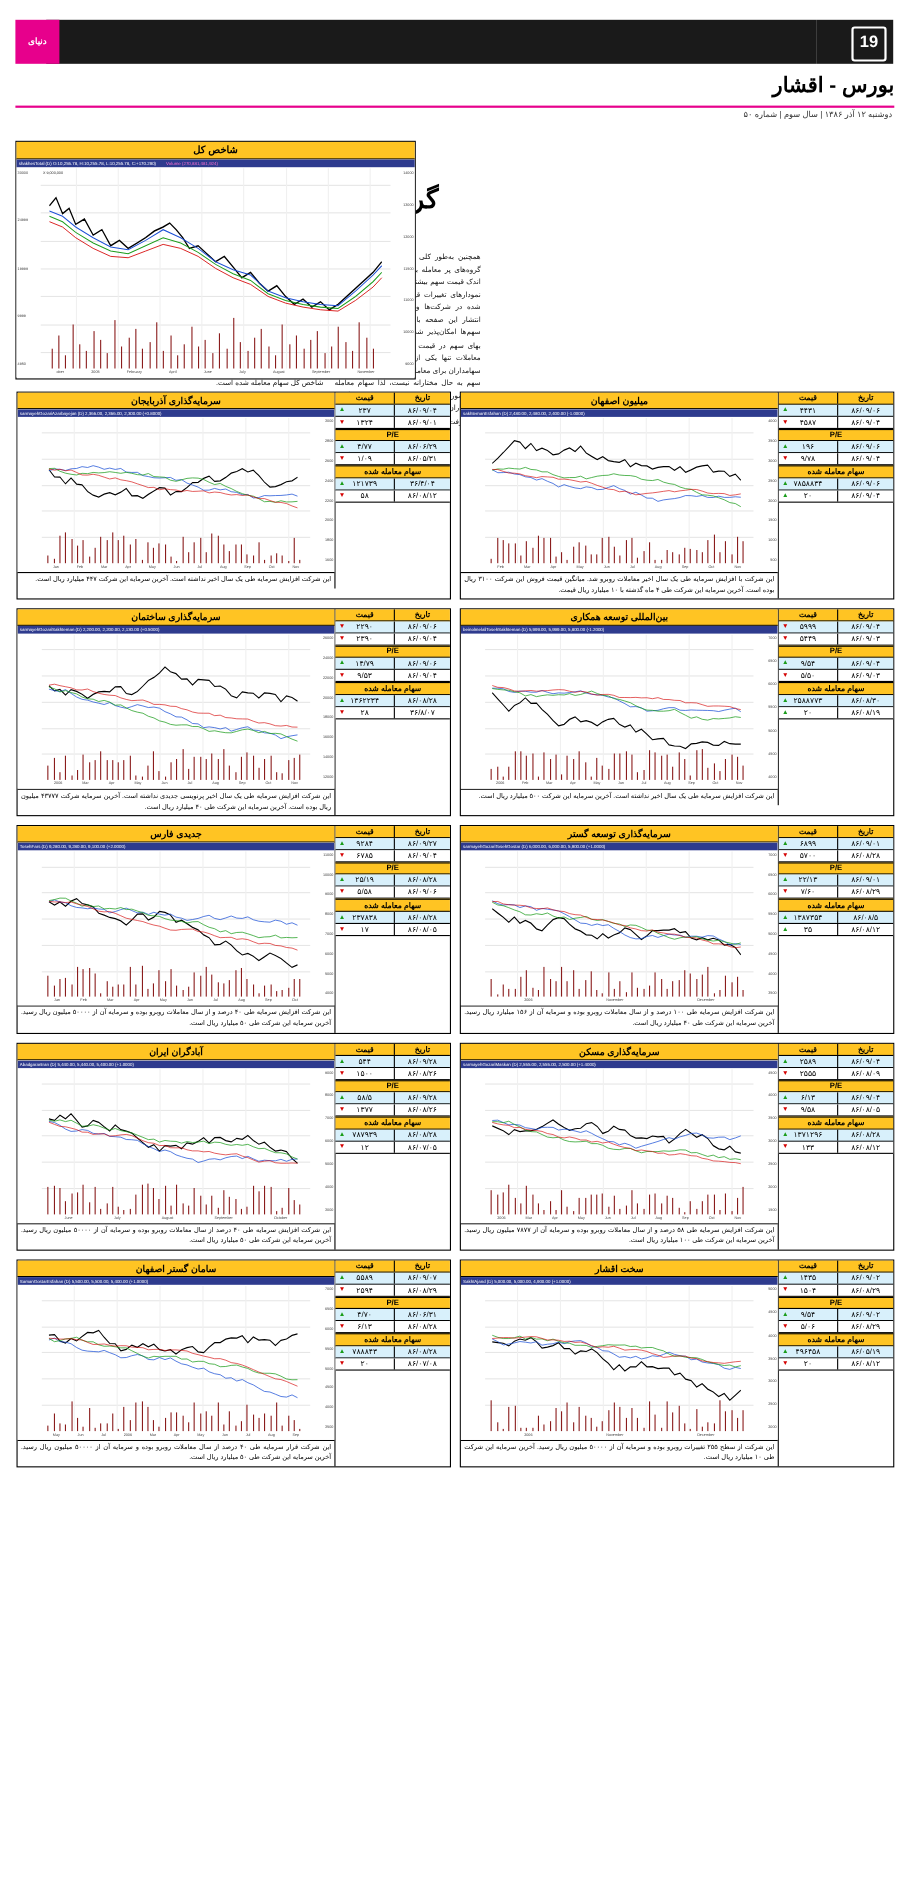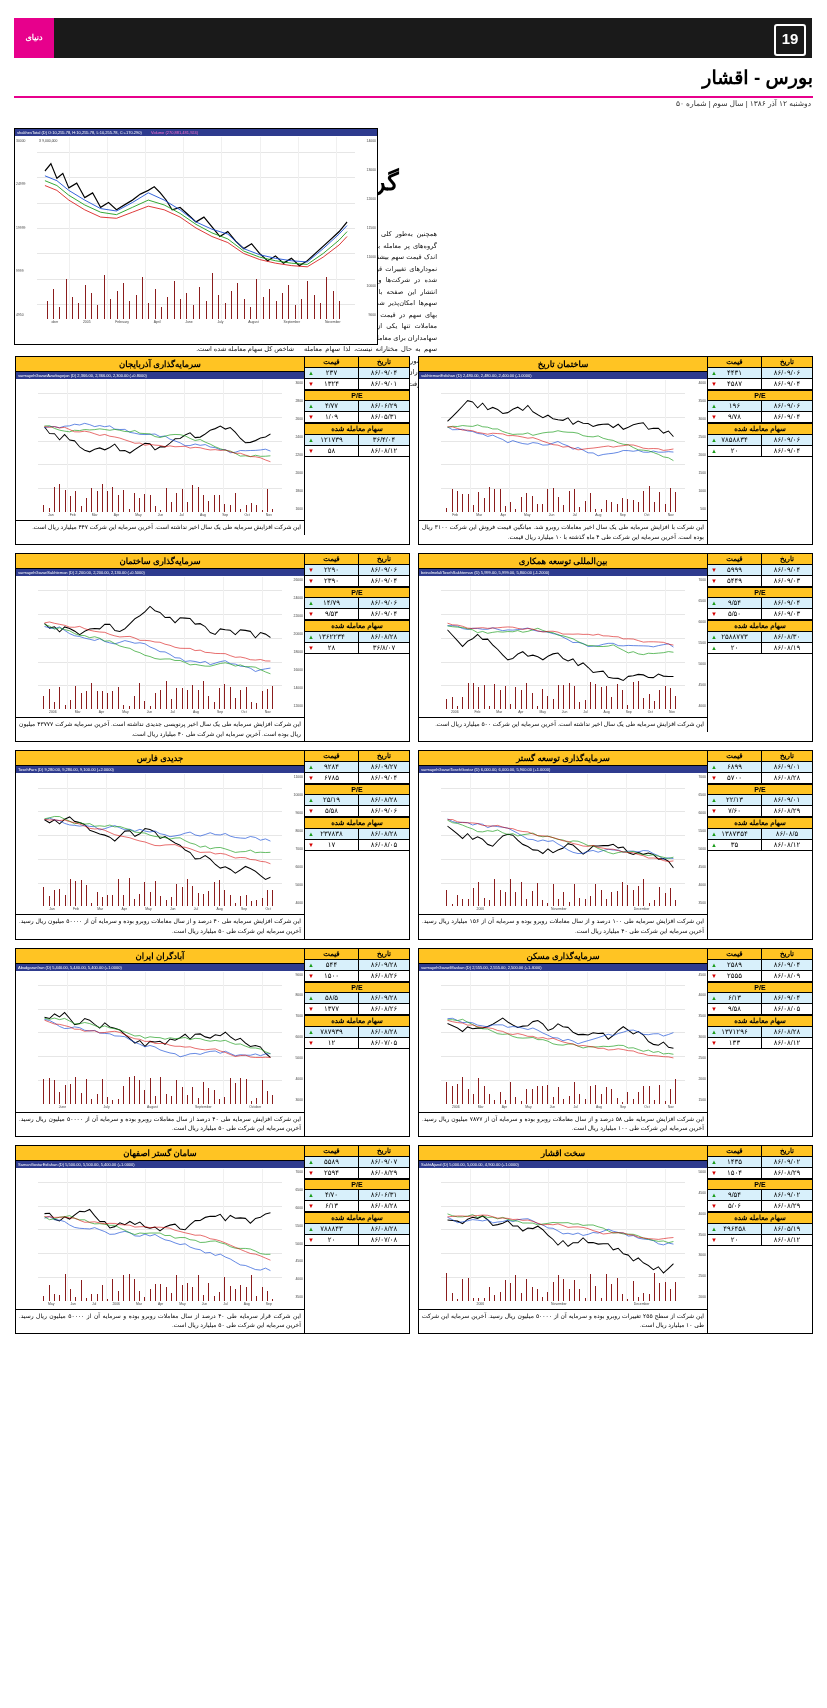--- a/index.html
+++ b/index.html
@@ -98,20 +98,21 @@
       <span>روند تغییرات</span>
       <span class="l2">گروه انبوه‌سازی، املاک و مستغلات</span>
     </h1>
   </div>
   <div class="lede">
     <div class="col">همچنین به‌طور کلی همه اقشار امروز یکی از گروه‌های پر معامله بورس در بورس روند تغییر اندک قیمت سهم بیشتر شرکت‌ها اقدام به انتشار نمودارهای تغییرات قیمت و تحلیل سهم معامله شده در شرکت‌ها و یک سال گذشته می‌کند. انتشار این صفحه با همکاری موسسه «فردا» سهم‌ها امکان‌پذیر شده است. با توجه به اینکه بهای سهم در قیمت بورس روند قیمت و حجم معاملات تنها یکی از سازوکارهای تصمیم‌گیری سهامداران برای معامله سهم معاملات و نوسانات سهم به حال مختارانه نیست، لذا سهام معامله شده مورد استناد و مبنای قیمت تصمیم‌گیری سهامداران به‌روز براساس نمودارهای بورس قرار نباید گرفت.</div>
     <div class="col">گروه بورس - روزنامه دنیای اقتصاد به منظور فراهم آوردن امکان بررسی روند تغییر قیمت سهام شرکت‌ها اقدام به انتشار نمودارهای تغییرات قیمت و تحلیل سهم معامله شده شرکت‌ها در یک سال گذشته می‌کند. این نمودارها شامل قیمت اسمی سهم، آخرین تغییر شرکت‌ها در روز (درصد)، میانگین متحرک ۱۰ روزه (آبی)، میانگین متحرک ۲۵ روزه (سبز) و حجم معاملات سهام شده (قرمز میله‌ای) است. درصد رشد نمودار متناسب با قیمت می‌باشد که ارقام شاخص کل سهام معامله شده است.</div>
   </div>
 
   <div class="bigchart">
+    <div class="cap">شاخص کل</div>
     <div class="plot">
       <div class="tbar">
         <span>shakhesTotal (D)  O:10,255.78, H:10,255.78, L:10,255.78, C:+170.290)</span>
         <span class="mag" style="margin-left:8px">Volume (270,881,481,924)</span>
       </div>
       <div class="axisL" style="display:flex;flex-direction:column;justify-content:space-between;padding:4px 1px 10px 1px;">
         <span>30000</span>
           <span>24999</span>
         <span>19999</span>
           <span>9999</span>
@@ -243,21 +244,21 @@
               <div class="r">
                 <div class="v">۸۶/۰۹/۰۶</div>
                 <div class="d"><span class="ar up">▲</span>۷۸۵۸۸۳۴</div>
               </div>
               <div class="r alt">
                 <div class="v">۸۶/۰۹/۰۴</div>
                 <div class="d"><span class="ar up">▲</span>۲۰</div>
               </div>
             </div>
             <div class="chartcell">
-              <div class="cap">ساختمان تاریخ</div>
+              <div class="cap">میلیون اصفهان</div>
               <div class="plot">
                 <div class="tbar">sakhtemanEsfahan (D) 2,480.00, 2,480.00, 2,400.00 (-1.0000)</div>
                 <div class="axisR" style="display:flex;flex-direction:column;justify-content:space-between;padding:3px 1px 9px 1px;">
                   <span>4000</span>
                   <span>3500</span>
                   <span>3000</span>
                   <span>2500</span>
                   <span>2000</span>
                   <span>1500</span>
                   <span>1000</span>

